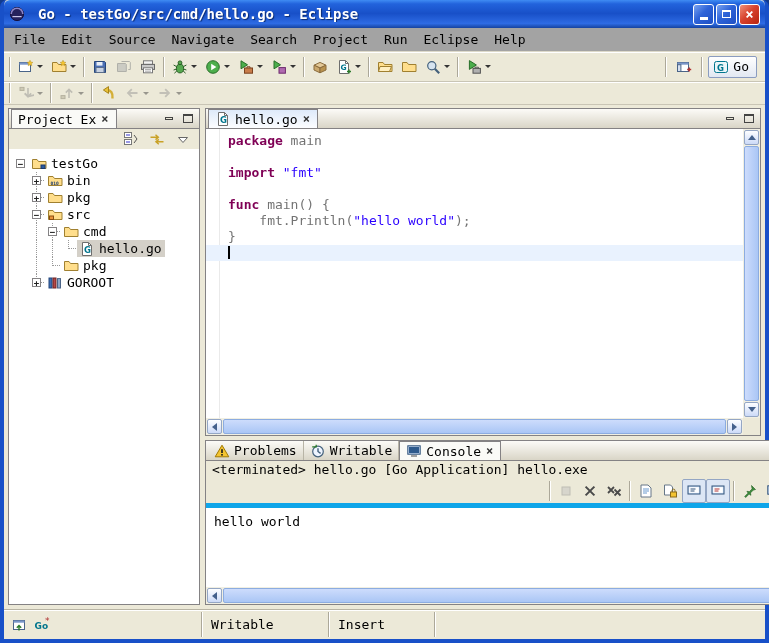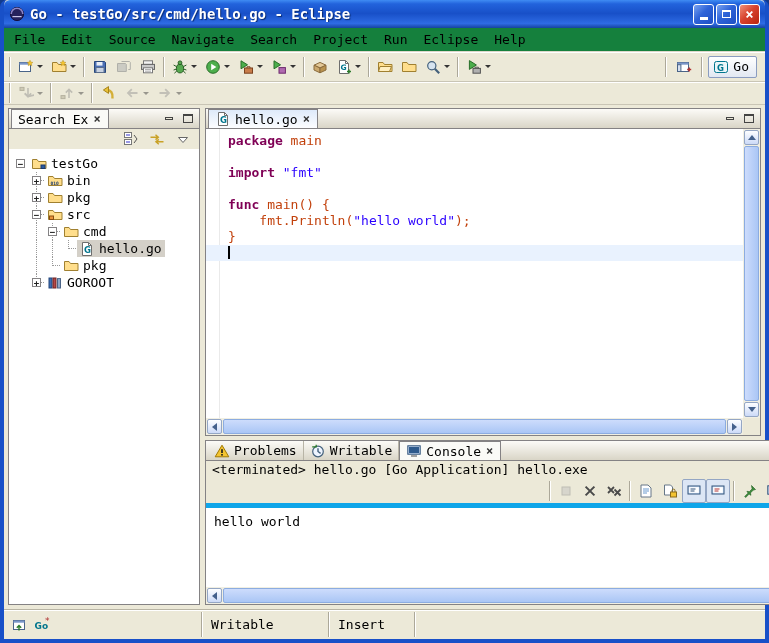--- a/index.html
+++ b/index.html
@@ -1,35 +1,35 @@
 <!DOCTYPE html>
 <html style="--kw: #7F0055; --str: #2A00FF; --curline: #E9F2FE; --sel: #D4D0C8;"><head>
 <meta charset="utf-8">
 <style>
   *{box-sizing:border-box;margin:0;padding:0}
   html,body{width:769px;height:643px;overflow:hidden}
   body{background:#123A8C;font-family:"DejaVu Sans Mono",monospace;font-size:13px;color:#000}
   .window{position:absolute;inset:0;display:flex;flex-direction:column;
     border:4px solid #1850C8;border-top:none;border-radius:7px 7px 0 0;background:#ECE9D8}
   
-  .titlebar{height:28px;flex:none;display:flex;align-items:center;gap:5px;padding:0 5px;
+  .titlebar{height:28px;flex:none;display:flex;align-items:center;gap:13px;padding:0 5px;
     border-radius:6px 6px 0 0;
     background:linear-gradient(180deg,#3F8CF3 0%,#2263DC 14%,#1850C8 48%,#2E6BE4 84%,#16439F 100%);
     color:#FFF;font-weight:bold;font-size:14px;text-shadow:1px 1px 1px #0A2A6E}
   .ticon{width:16px;height:16px;flex:none}
   .ttext{flex:1;white-space:nowrap;overflow:hidden}
   .wbtns{display:flex;gap:2px}
   .wbtn{width:21px;height:21px;border:1px solid #FFF;border-radius:3px;display:grid;place-items:center;
     background:linear-gradient(135deg,#7AA4F0,#2E63D8 45%,#1E4FC4)}
   .wbtn.close{background:linear-gradient(135deg,#F0927A,#D8432E 45%,#B7230E)}
   .gmin{width:8px;height:3px;background:#FFF;align-self:end;margin-bottom:4px}
   .gmax{width:9px;height:8px;border:1px solid #FFF;border-top-width:2px}
   .gclose{color:#FFF;font-size:14px;font-weight:bold;line-height:1;text-shadow:none}
   
-  .menubar{height:24px;flex:none;display:flex;align-items:center;padding-left:2px;background:#15803d;
+  .menubar{height:24px;flex:none;display:flex;align-items:center;padding-left:2px;background:#a3a3a3;
     border-bottom:1px solid #DDD9C9}
   .menu-item{padding:2px 8px;white-space:nowrap}
   .toolbar{flex:none;display:flex;align-items:center;background:#ECE9D8;padding:0 2px;
     border-bottom:1px solid #C9C5B5;box-shadow:inset 0 1px 0 #FFF}
   .tb1{height:30px}.tb2{height:23px}
   .tsep{width:2px;height:20px;margin:0 3px;border-left:1px solid #ACA899;border-right:1px solid #FFF;flex:none}
   .tbtn{height:24px;display:flex;align-items:center;padding:0 3px;border:1px solid transparent;border-radius:2px}
   .tb2 .tbtn{height:20px}
   .icn{width:16px;height:16px;display:block}
   .icn svg{display:block}
@@ -76,21 +76,21 @@
   .trow.sel .nwrap{background:var(--sel)}
   
   .econtent{flex:1;position:relative;background:#FFF}
   .ruler{position:absolute;left:0;top:0;bottom:17px;width:14px;background:#FFF;border-right:1px solid #EAEAEA}
   .code{position:absolute;left:0;top:0;right:17px;bottom:17px;overflow:hidden;padding-top:4px;
     font-family:"DejaVu Sans Mono",monospace;font-size:13px}
   .cl{height:16px;line-height:16px;padding-left:22px;white-space:pre}
   .cl.cur{background:var(--curline)}
   .sg-k{color:var(--kw);font-weight:bold}
   .sg-s{color:var(--str)}
-  .sg-p{color:#c2410c}
+  .sg-p{color:#737373}
   .caret{display:inline-block;width:2px;height:13px;background:#000;vertical-align:-2px}
   
   .vsb{position:absolute;top:0;right:0;bottom:17px;width:17px;background:#F1EFE2}
   .hsb{position:absolute;left:0;right:17px;bottom:0;height:17px;background:#F1EFE2}
   .scorner{position:absolute;right:0;bottom:0;width:17px;height:17px;background:#ECE9D8}
   .sbtn{position:absolute;width:15px;height:15px;margin:1px;border:1px solid #94A6C4;border-radius:2px;
     background:linear-gradient(180deg,#FDFEFF,#CCDAF8);display:grid;place-items:center}
   .vsb .up{top:0;left:0}.vsb .down{bottom:0;left:0}
   .hsb .lft{left:0;top:0}.hsb .rgt{right:0;top:0}
   .tri-up{width:0;height:0;border:4px solid transparent;border-bottom:5px solid #44618C;margin-top:-4px}
@@ -104,21 +104,21 @@
   
   .clabel{height:18px;line-height:18px;flex:none;padding-left:6px;background:#ECE9D8;white-space:nowrap;overflow:hidden}
   .ctoolbar{height:24px;flex:none;display:flex;justify-content:flex-end;align-items:center;background:#ECE9D8;padding-right:4px}
   .coutput{flex:1;position:relative;background:#FFF;border-top:5px solid #0ea5e9}
   .cotext{position:absolute;left:0;top:0;right:17px;bottom:17px;padding:6px 8px;white-space:pre;overflow:hidden}
   
   .statusbar{height:30px;flex:none;display:flex;align-items:stretch;background:#ECE9D8;
     border-top:1px solid #B8B4A4;box-shadow:inset 0 1px 0 #FFF}
   .scell{display:flex;align-items:center;padding-left:8px;white-space:nowrap}
   .c1{width:197px;padding-left:8px;gap:6px}
-  .c2{width:125px}.c3{width:84px}.crest{flex:1}
+  .c2{width:125px}.c3{width:104px}.crest{flex:1}
   .sbsep{width:2px;margin:2px 0;border-left:1px solid #ACA899;border-right:1px solid #FFF;flex:none}
 </style>
 </head>
 <body>
 
 <div class="window">
 
   <div class="titlebar">
     <span class="ticon" id="title-icon"><svg xmlns="http://www.w3.org/2000/svg" viewBox="0 0 16 16" width="16" height="16">
           <circle cx="8" cy="8" r="6.6" fill="#26225C" stroke="#14103E"></circle>
@@ -368,21 +368,21 @@
         <span class="dar"></span>
       </span>
     </div>
 
   <div class="client">
 
     <div class="panel explorer">
       <div class="vtabbar">
         <span class="tabs-holder">
           <span class="vtab active">
-            <span>Search Ex</span>
+            <span>Project Ex</span>
             <span class="tclose">×</span>
           </span>
         </span>
         <span class="hdrbtns">
           <span class="hbtn">
               <span class="gvmin"></span>
             </span>
           <span class="hbtn">
               <span class="gvmax"></span>
             </span>

